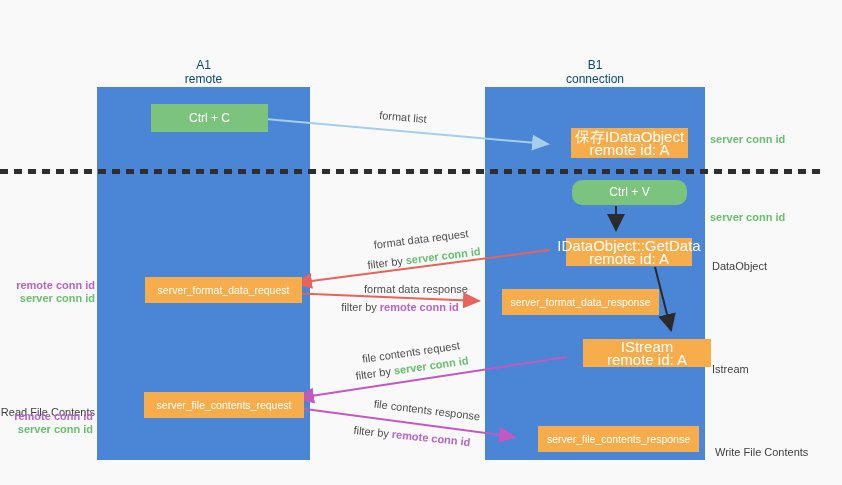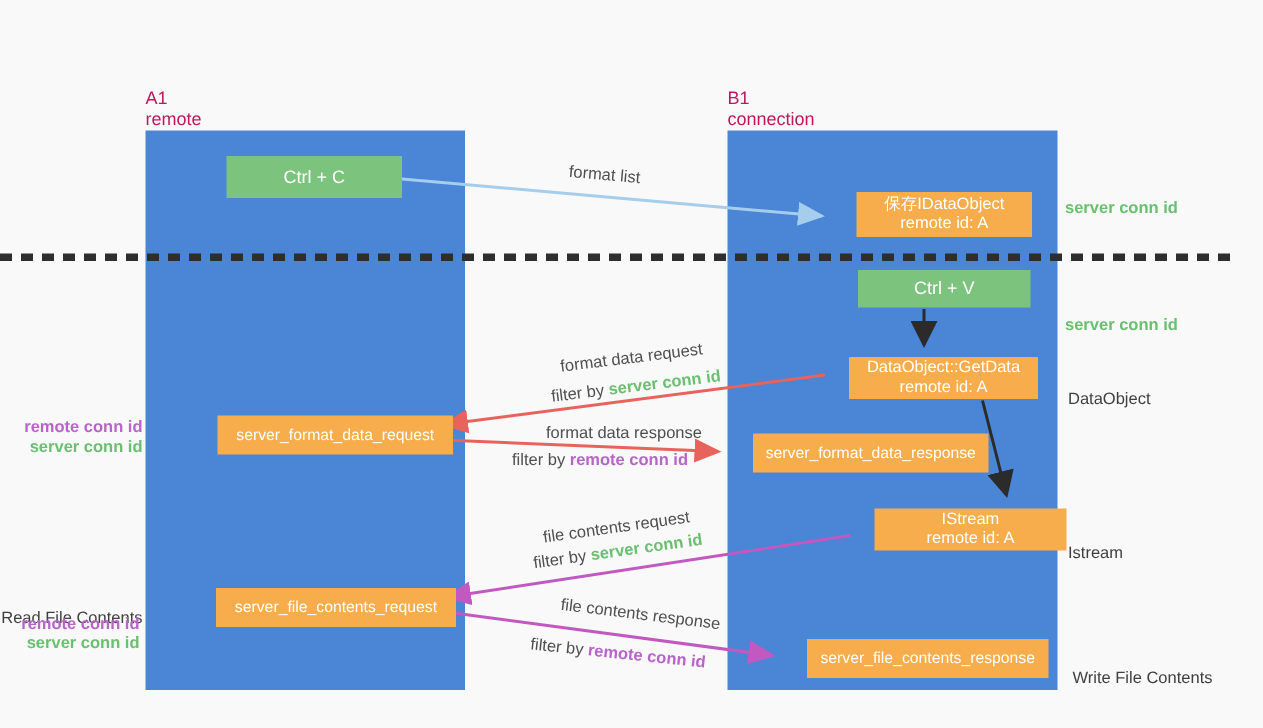--- a/index.html
+++ b/index.html
@@ -5,38 +5,38 @@
   html,body { margin:0; padding:0; background:#f9f9f9; }
   .stage {
     position:relative; width:842px; height:485px; overflow:hidden;
     background:#f9f9f9; font-family:"Liberation Sans", sans-serif;
   }
   .title {
     position:absolute; left:300px; top:8px; width:230px;
     text-align:center; font-size:15px; line-height:20px; color:#3c3c3c;
   }
   .col-header {
-    position:absolute; font-size:12px; line-height:14px; color:#be185d;
+    position:absolute; text-align:center; font-size:12px; line-height:14px; color:#0c4a6e;
   }
   .col-header.a1 { left:97px; top:58px; width:213px; }
   .col-header.b1 { left:485px; top:58px; width:220px; }
   .lifeline { position:absolute; top:87px; height:373px; background:#4a85d6; }
   .lifeline.a1 { left:97px;  width:213px; }
   .lifeline.b1 { left:485px; width:220px; }
   .cutline {
     position:absolute; left:0; top:169px; width:822px; height:5px;
     background:repeating-linear-gradient(to right, #2e2e2e 0 8px, transparent 8px 14px);
   }
   .box {
     position:absolute; display:flex; flex-direction:column;
     align-items:center; justify-content:center;
     color:#ffffff; text-align:center; line-height:13px;margin-left:15px;
   }
   .green-box  { background:#7cc47e; font-size:12px; }
-  .orange-box { background:#f7ad4c; font-size:11px; }
+  .orange-box { background:#f7ad4c; font-size:15px; }
   .orange-box.longlabel { font-size:10.5px; }
   .alabel {
     position:absolute; font-size:11px; color:#4f4f4f; white-space:nowrap;
     transform:translate(-50%,-50%);
   }
   .side-label { position:absolute; font-size:11px; white-space:nowrap; }
   .side-label.right-align { text-align:right; }
   .lg { color:#6abf70; font-weight:bold; }
   .lp { color:#b765c9; font-weight:bold; }
   .ld { color:#3f3f3f; font-size:11px; font-weight:normal;margin-top:14px; }
@@ -88,26 +88,26 @@
 
   <div class="box green-box" style="left:136px;top:104px;width:117px;height:28px;">
     <span>Ctrl + C</span>
   </div>
 
   <div class="box orange-box" style="left:556px;top:128px;width:117px;height:30px;">
     <span>保存IDataObject</span>
     <span>remote id: A</span>
   </div>
 
-  <div class="box green-box" style="left:557px;top:180px;width:115px;height:25px;">
+  <div class="box green-box" style="left:557px;top:180px;width:115px;height:25px;border-radius:10px;">
     <span>Ctrl + V</span>
   </div>
 
   <div class="box orange-box" style="left:551px;top:238px;width:126px;height:28px;">
-    <span>DataObject::GetData</span>
+    <span>IDataObject::GetData</span>
     <span>remote id: A</span>
   </div>
 
   <div class="box orange-box longlabel" style="left:487px;top:289px;width:157px;height:26px;">
     <span>server_format_data_response</span>
   </div>
 
   <div class="box orange-box longlabel" style="left:130px;top:277px;width:157px;height:26px;">
     <span>server_format_data_request</span>
   </div>

